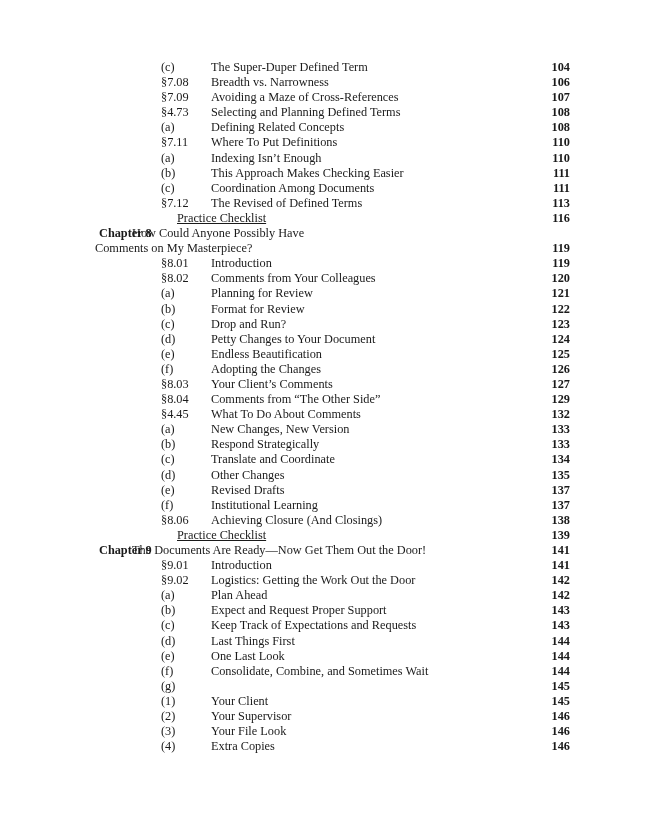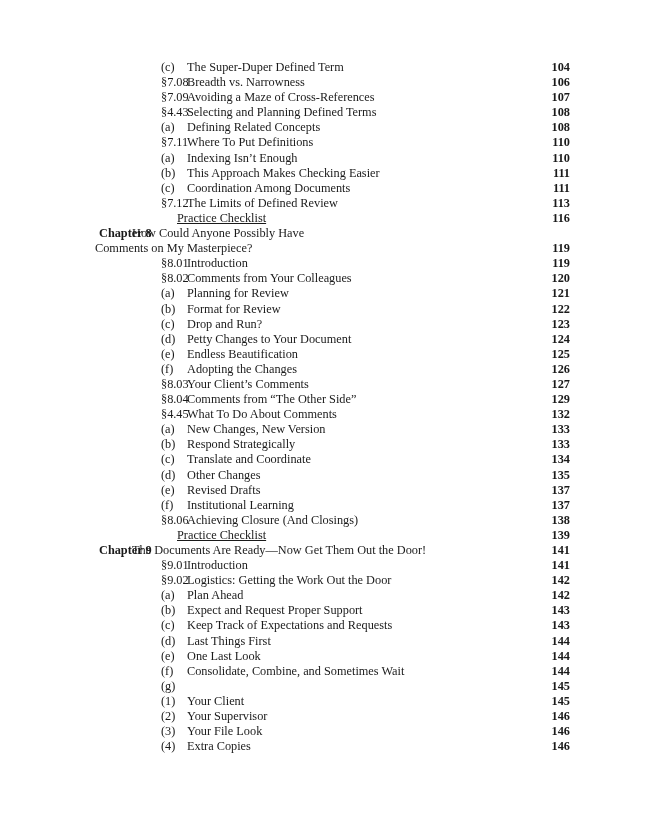--- a/index.html
+++ b/index.html
@@ -1,21 +1,21 @@
 <!DOCTYPE html>
 <html><head>
 <meta charset="utf-8">
 <style>
   html, body { margin: 0; padding: 0; background: #ffffff; }
   body { width: 663px; height: 840px; position: relative; overflow: hidden; }
   .page { position: absolute; left: 0; top: 0; width: 663px; height: 840px; background: #fff; }
   .toc { position: absolute; left: 95px; top: 60px; width: 475px; }
   .row { position: relative; height: 15.1px; font-family: "Liberation Serif", serif; font-size: 12.3px; color: #1a1a1a; line-height: 15.1px; white-space: nowrap; }
   .row .label { position: absolute; left: 66px; }
-  .row .title { position: absolute; left: 92px; }
+  .row .title { position: absolute; left: 116px; }
   .row .title.nolabel { left: 82px; text-decoration: underline; }
   .row .page-num { position: absolute; right: 0; font-weight: bold; }
   .row.chapter .chap-label { position: absolute; left: 4px; font-weight: bold; }
   .row.chapter .title { font-weight: normal; left: 37px; }
   .row.chapter .title.cont { left: 0; }
 </style>
 </head>
 <body>
 
 <div class="page">
@@ -29,21 +29,21 @@
         <span class="label">§7.08</span>
         <span class="title">Breadth vs. Narrowness</span>
         <span class="page-num">106</span>
       </div>
       <div class="row">
         <span class="label">§7.09</span>
         <span class="title">Avoiding a Maze of Cross-References</span>
         <span class="page-num">107</span>
       </div>
       <div class="row">
-        <span class="label">§4.43</span>
+        <span class="label">§4.73</span>
         <span class="title">Selecting and Planning Defined Terms</span>
         <span class="page-num">108</span>
       </div>
       <div class="row">
         <span class="label">(a)</span>
         <span class="title">Defining Related Concepts</span>
         <span class="page-num">108</span>
       </div>
       <div class="row">
         <span class="label">§7.11</span>
@@ -60,21 +60,21 @@
         <span class="title">This Approach Makes Checking Easier</span>
         <span class="page-num">111</span>
       </div>
       <div class="row">
         <span class="label">(c)</span>
         <span class="title">Coordination Among Documents</span>
         <span class="page-num">111</span>
       </div>
       <div class="row">
         <span class="label">§7.12</span>
-        <span class="title">The Limits of Defined Review</span>
+        <span class="title">The Revised of Defined Terms</span>
         <span class="page-num">113</span>
       </div>
       <div class="row">
         <span class="title nolabel">Practice Checklist</span>
         <span class="page-num">116</span>
       </div>
       <div class="row chapter">
         <span class="chap-label">Chapter 8</span>
         <span class="title" style="left: 37px;">How Could Anyone Possibly Have</span>
         <span class="page-num"></span>

